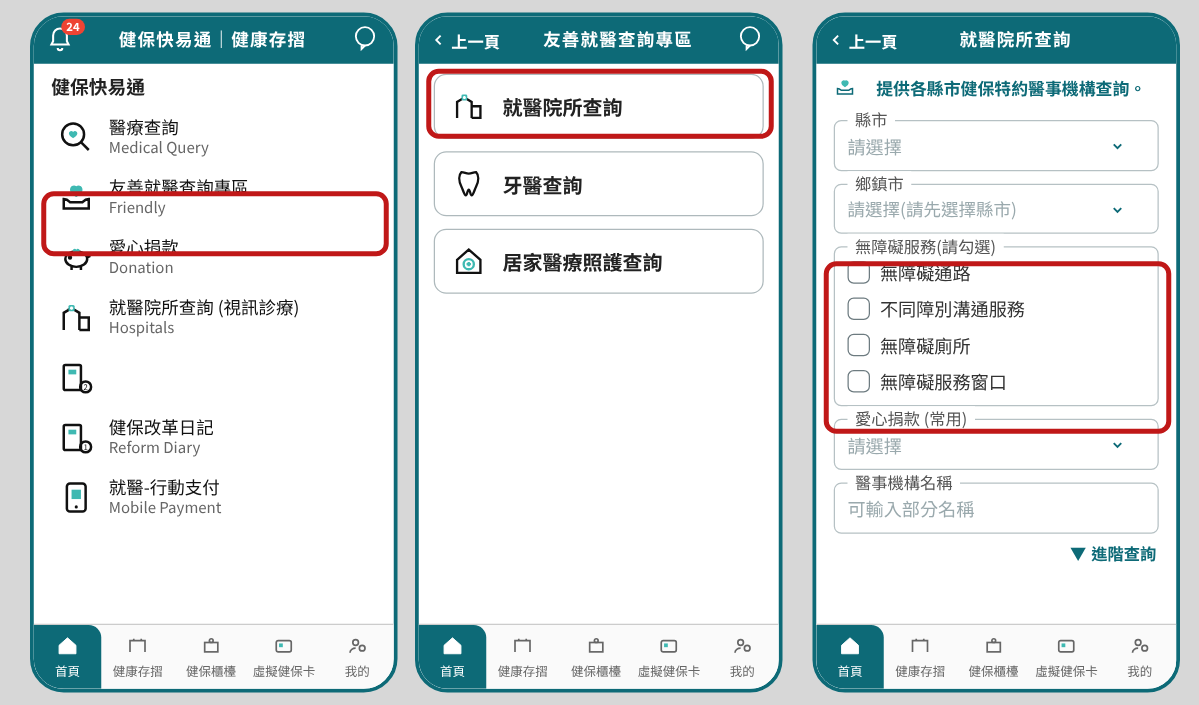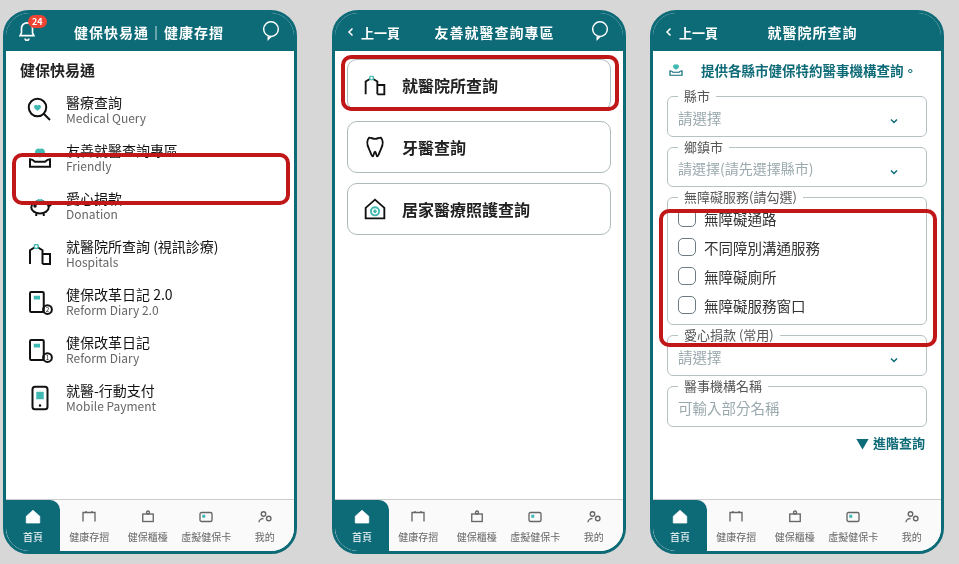--- a/index.html
+++ b/index.html
@@ -15,21 +15,21 @@
     width: 294px;
     height: 544px;
     top: 10px;
     background: #fff;
     border: 3px solid #0d6a77;
     border-radius: 26px;
     overflow: hidden;
     display: flex;
     flex-direction: column;
   }
-  .phone.p1 { left: 3px; }
+  .phone.p1 { left: 24px; border-radius: 27px; }
   .phone.p2 { left: 332px; }
   .phone.p3 { left: 650px; }
 
   .topbar {
     height: 38px;
     background: #0d6a77;
     color: #fff;
     display: flex;
     align-items: center;
     justify-content: space-between;
@@ -96,21 +96,21 @@
     border:1.5px solid #b6c1c4;
     border-radius:6px;
     padding: 10px 22px 8px 10px;
     position:relative;
   }
   .fieldset .legend {
     position:absolute; top:-11px; left:10px;
     background:#fff; padding:0 6px; font-size:13px; color:#555;
   }
   .select-row {
-    display:flex; align-items:center; justify-content:space-between;
+    display:flex; align-items:flex-start; justify-content:space-between;
     font-size:14.5px; color:#8a9aa0;gap:28px;
   }
   .select-row.small .ph { font-size:14px; }
   .chev { color:#0d6a77; font-weight:700; width:18px; height:14px; }
   .checks { display:flex; flex-direction:column; gap:8px; }
   .chk { display:flex; align-items:center; gap:8px; font-size:14.5px; color:#333;}
   .chk .box { width:18px; height:18px; border:1.8px solid #6d7b80; border-radius:5px; background:#fff;}
   .inp { font-size:14.5px; color:#8a9aa0; }
   .adv { text-align:right; padding:6px 16px 0; color:#0d6a77; font-size:13px; font-weight:600;}
   .adv .fl { margin-right:4px;}
@@ -223,24 +223,20 @@
 
       <div class="svc-item">
         <span class="icon">
           <svg width="30" height="30" viewBox="0 0 24 24" fill="none" stroke="#111" stroke-width="1.6">
               <rect x="4" y="4" width="11" height="16" rx="1"></rect>
               <rect x="7" y="7" width="5" height="3" fill="#3fb9b2" stroke="none"></rect>
               <circle cx="18" cy="18" r="3.5"></circle>
               <text x="18" y="20" font-size="5" text-anchor="middle" fill="#111" stroke="none">2</text>
             </svg>
         </span>
-        <div class="svc-txt">
-          <span class="zh">健保改革日記 2.0</span>
-          <span class="en">Reform Diary 2.0</span>
-        </div>
       </div>
 
       <div class="svc-item">
         <span class="icon">
           <svg width="30" height="30" viewBox="0 0 24 24" fill="none" stroke="#111" stroke-width="1.6">
               <rect x="4" y="4" width="11" height="16" rx="1"></rect>
               <rect x="7" y="7" width="5" height="3" fill="#3fb9b2" stroke="none"></rect>
               <circle cx="18" cy="18" r="3.5"></circle>
               <text x="18" y="20" font-size="5" text-anchor="middle" fill="#111" stroke="none">1</text>
             </svg>

